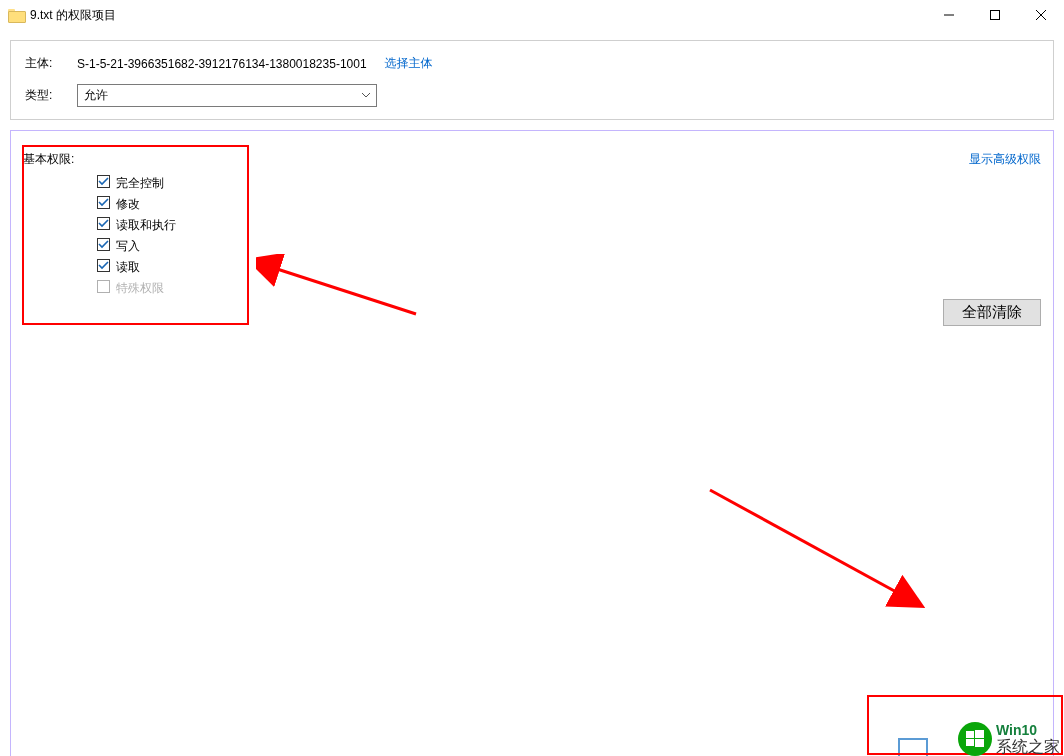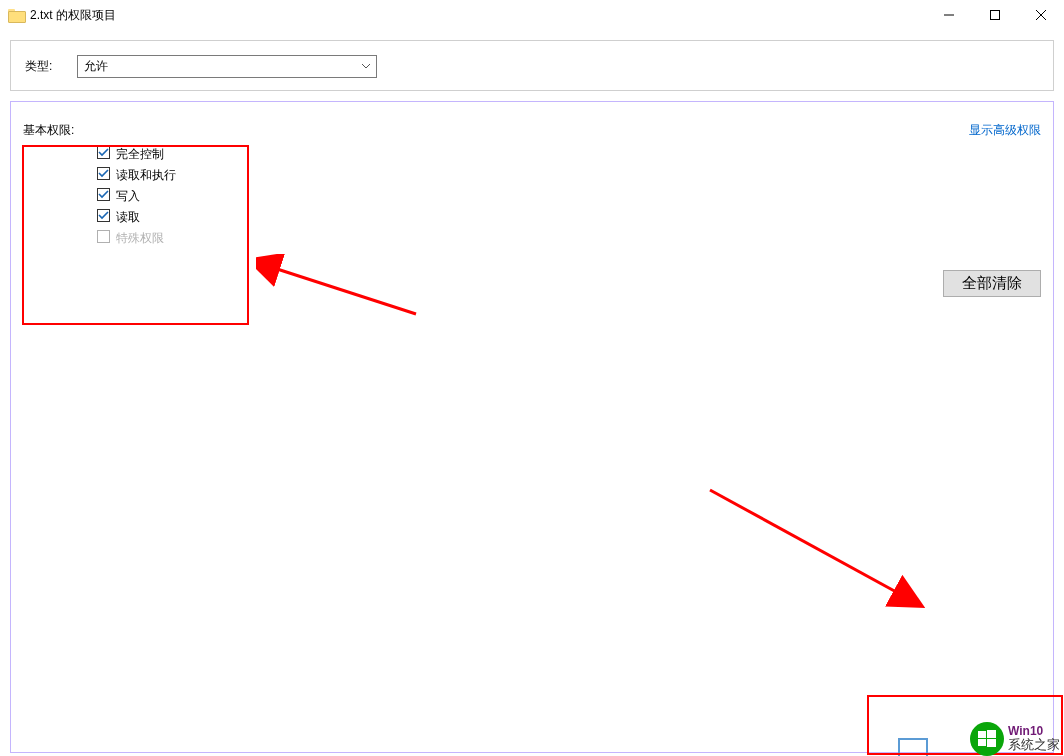--- a/index.html
+++ b/index.html
@@ -186,41 +186,41 @@
     .wm-circle {
       width: 34px; height: 34px;
       border-radius: 50%;
       background: #0aa60a;
       display: flex;
       align-items: center;
       justify-content: center;
       margin-right: 4px;
     }
     .wm-text { line-height: 1.1; }
-    .wm-text .l1 { font-size: 12px; font-weight: bold; color: #701a75; }
-    .wm-text .l2 { font-size: 13px; color: #333; }
+    .wm-text .l1 { font-size: 14px; font-weight: bold; color: #15803d; }
+    .wm-text .l2 { font-size: 16px; color: #333; }
 
     .bottom-blue-box {
       position: absolute;
       right: 136px;
       bottom: 0;
       width: 30px;
       height: 18px;
       border-top: 2px solid #5b9bd5;
       border-left: 2px solid #5b9bd5;
       border-right: 2px solid #5b9bd5;
       z-index: 40;
     }
   </style>
 </head>
 <body>
 
 <div class="titlebar">
   <span class="folder-icon"></span>
-  <span class="title-text">2.txt 的权限项目</span>
+  <span class="title-text">9.txt 的权限项目</span>
 </div>
 <div class="win-controls">
   <div class="win-btn">
     <svg width="10" height="10" viewBox="0 0 10 10">
         <line x1="0" y1="5" x2="10" y2="5" stroke="#000" stroke-width="1"></line>
       </svg>
   </div>
   <div class="win-btn">
     <svg width="10" height="10" viewBox="0 0 10 10">
         <rect x="0.5" y="0.5" width="9" height="9" fill="none" stroke="#000" stroke-width="1"></rect>
@@ -228,20 +228,25 @@
   </div>
   <div class="win-btn close">
     <svg width="10" height="10" viewBox="0 0 10 10">
         <line x1="0" y1="0" x2="10" y2="10" stroke="#000" stroke-width="1"></line>
         <line x1="10" y1="0" x2="0" y2="10" stroke="#000" stroke-width="1"></line>
       </svg>
   </div>
 </div>
 
 <div class="panel">
+  <div class="form-row">
+    <span class="form-label">主体:</span>
+    <span class="sid-value">S-1-5-21-3966351682-3912176134-1380018235-1001</span>
+    <span class="link">选择主体</span>
+  </div>
   <div class="form-row">
     <span class="form-label">类型:</span>
     <div class="select-wrap">
       <div class="select-display">允许</div>
       <div class="select-arrow">
         <svg width="8" height="5" viewBox="0 0 8 5">
             <polyline points="0,0 4,4 8,0" fill="none" stroke="#555" stroke-width="1"></polyline>
           </svg>
       </div>
     </div>
@@ -253,20 +258,28 @@
   <span class="adv-link">显示高级权限</span>
 
   <div class="perm-list">
     <div class="perm-item">
       <span class="cb checked">
         <svg width="11" height="11" viewBox="0 0 11 11">
             <polyline points="1,5 4,8 10,2" fill="none" stroke="#1a66b3" stroke-width="1.6"></polyline>
           </svg>
       </span>
       <span>完全控制</span>
+    </div>
+    <div class="perm-item">
+      <span class="cb checked">
+        <svg width="11" height="11" viewBox="0 0 11 11">
+            <polyline points="1,5 4,8 10,2" fill="none" stroke="#1a66b3" stroke-width="1.6"></polyline>
+          </svg>
+      </span>
+      <span>修改</span>
     </div>
     <div class="perm-item">
       <span class="cb checked">
         <svg width="11" height="11" viewBox="0 0 11 11">
             <polyline points="1,5 4,8 10,2" fill="none" stroke="#1a66b3" stroke-width="1.6"></polyline>
           </svg>
       </span>
       <span>读取和执行</span>
     </div>
     <div class="perm-item">

